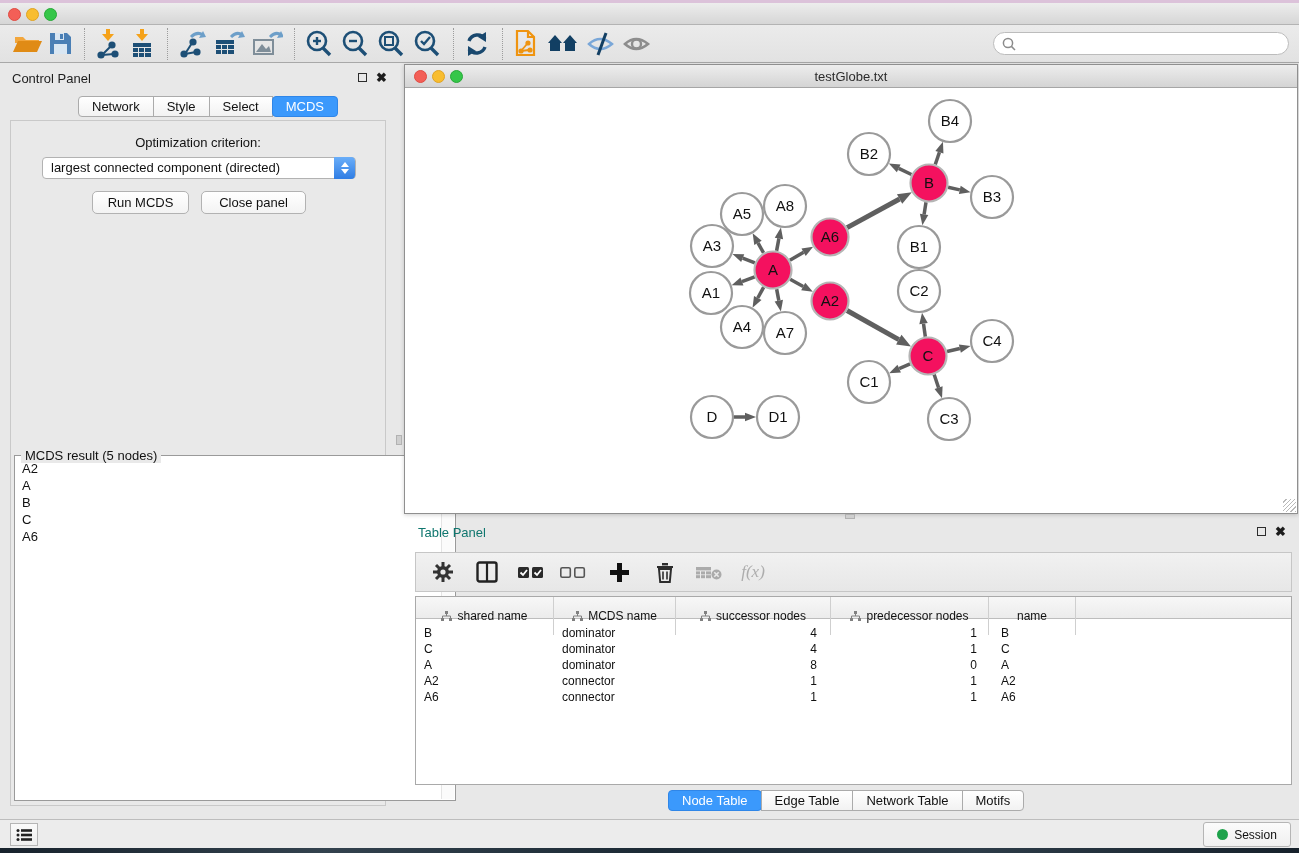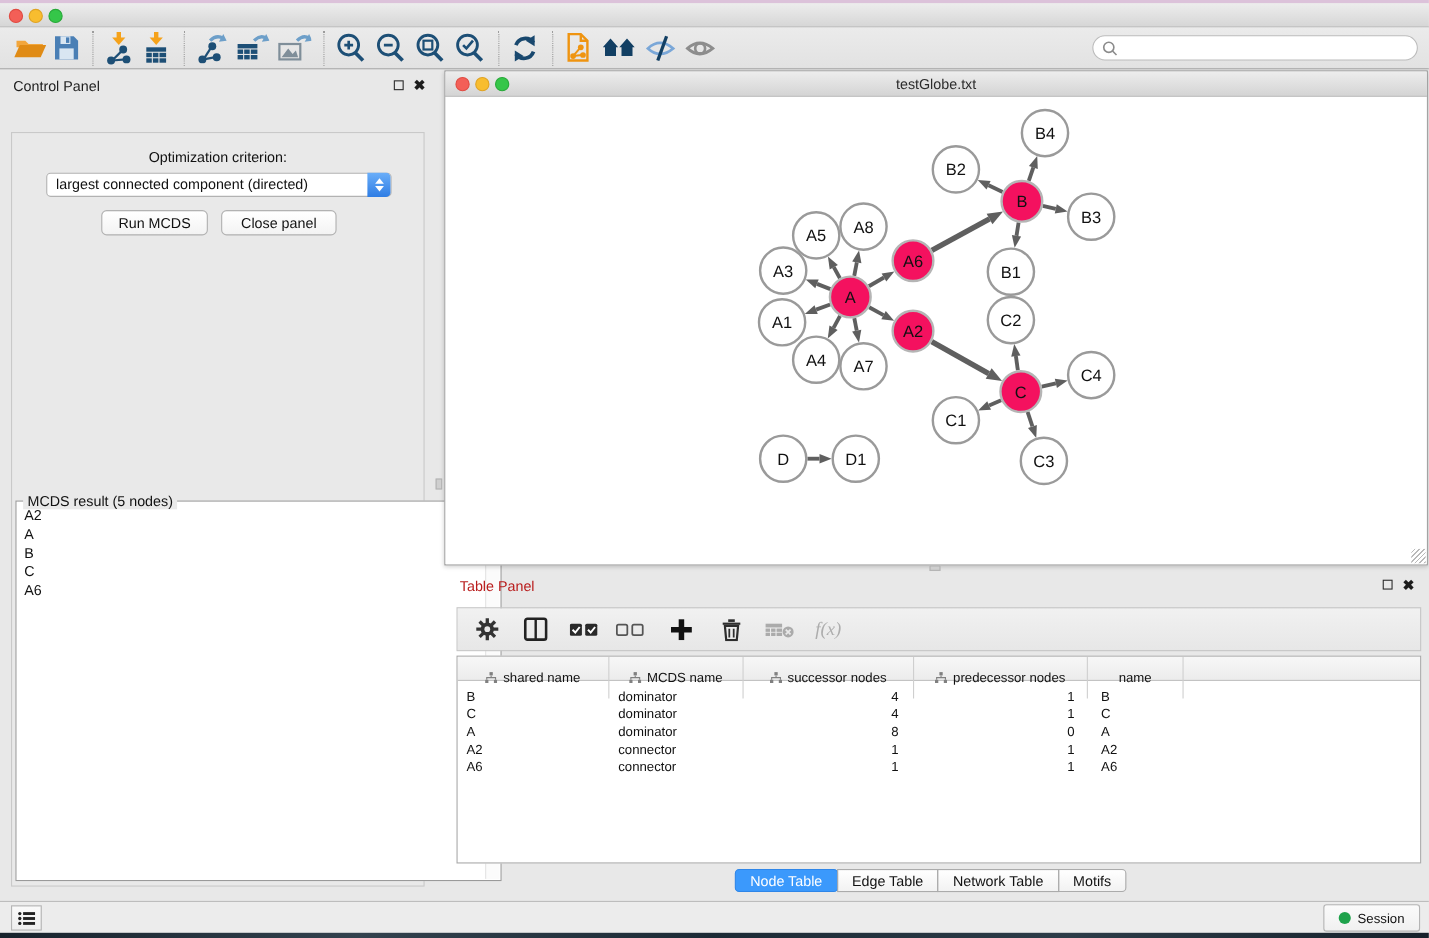--- a/index.html
+++ b/index.html
@@ -64,21 +64,21 @@
     background:#fff; border:1px solid #8f8f8f; box-shadow:0 1px 4px rgba(0,0,0,.18); }
   .net-title { position:absolute; left:0; top:0; right:0; height:23px;
     background:linear-gradient(#ededed,#d4d4d4); border-bottom:1px solid #a6a6a6; }
   .net-title .title { position:absolute; left:0; right:0; top:4px; text-align:center; font-size:13px; color:#2b2b2b; }
   .net-canvas { position:absolute; left:0; top:23px; right:0; bottom:0; background:#fff; }
   .grip { position:absolute; right:1px; bottom:1px; width:13px; height:13px;
     background:repeating-linear-gradient(135deg,transparent,transparent 2px,#b9b9b9 2px,#b9b9b9 3px); }
   .pane-handle { position:absolute; background:#cfcfcf; border:1px solid #b2b2b2; }
 
   
-  .tp-title { position:absolute; left:418px; top:525px; font-size:13px; color:#b91c1c; }
+  .tp-title { position:absolute; left:418px; top:525px; font-size:13px; color:#0f766e; }
   .tp-toolbar { position:absolute; left:415px; top:552px; width:877px; height:40px;
     background:linear-gradient(#f1f1f1,#e7e7e7); border:1px solid #c6c6c6;
     display:flex; align-items:center; padding-left:10px; }
   .tp-btn { height:34px; min-width:34px; display:flex; align-items:center; justify-content:center; margin-right:4px; cursor:default; }
   .table-box { position:absolute; left:415px; top:596px; width:877px; height:189px;
     background:#fff; border:1px solid #a9a9a9; overflow:hidden; }
   .thead { display:flex; height:22px; background:linear-gradient(#f7f7f7,#ececec); border-bottom:1px solid #bdbdbd; }
   .th { display:flex; align-items:center; justify-content:center; gap:5px; font-size:12px; color:#111;
     border-right:1px solid #cfcfcf; height:38px; }
   .tr { display:flex; height:16px; }
@@ -270,20 +270,26 @@
         </svg>
       <input type="text" placeholder="" style="">
     </span>
   </div>
 
   <div class="cp-title">Control Panel</div>
   <div class="panel-ctl" style="left:358px; top:73px;">
     <span class="sq-icon"></span>
     <span class="x-icon">✖</span>
   </div>
+  <div class="cp-tabs" id="cp-tabs">
+      <button class="seg">Network</button>
+      <button class="seg">Style</button>
+      <button class="seg">Select</button>
+      <button class="seg sel">MCDS</button>
+    </div>
   <div class="cp-inner"></div>
   <div class="opt-label">Optimization criterion:</div>
   <div class="dropdown">
     <span>largest connected component (directed)</span>
     <span class="dd-cap">
         <span class="up"></span>
         <span class="dn"></span>
       </span>
   </div>
   <button class="btn" style="left:92px; top:191px; width:97px;">Run MCDS</button>

